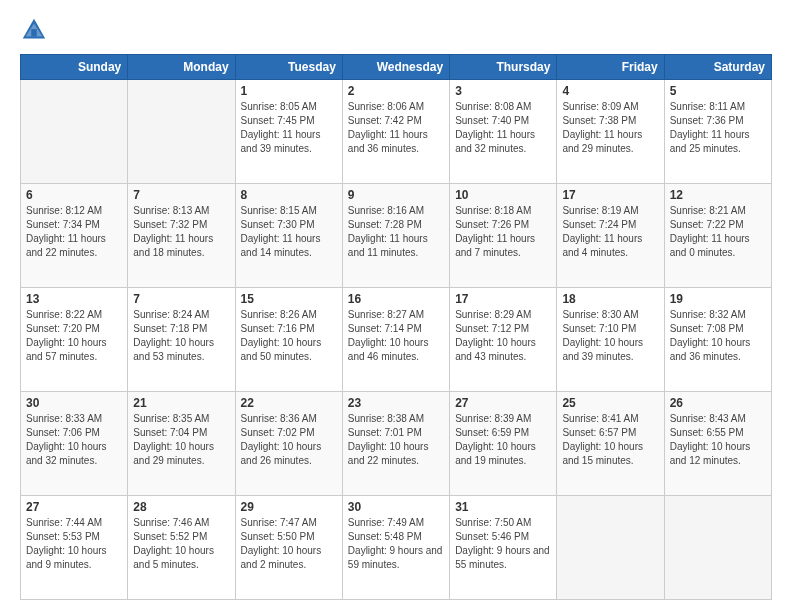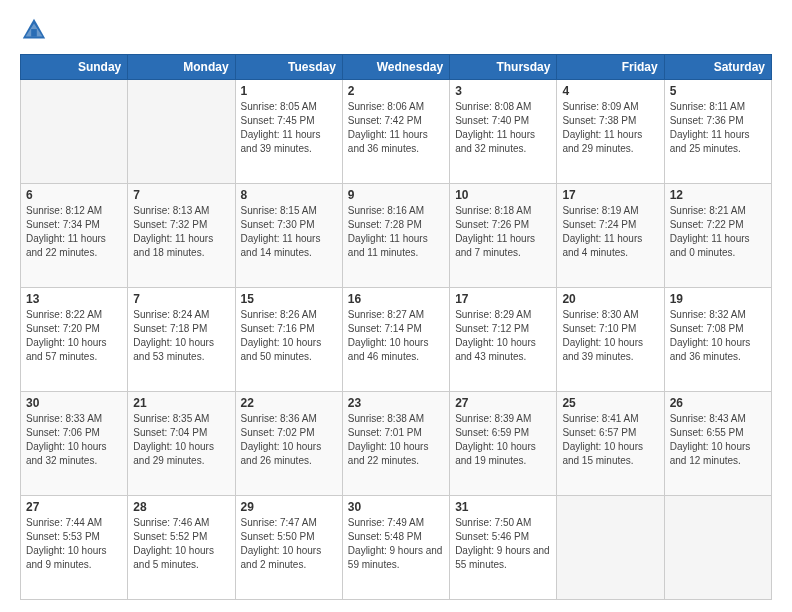--- a/index.html
+++ b/index.html
@@ -194,21 +194,21 @@
           </td>
           <td>
             <span class="day-number">16</span>
             <div class="day-info">Sunrise: 8:27 AM<br>Sunset: 7:14 PM<br>Daylight: 10 hours and 46 minutes.</div>
           </td>
           <td>
             <span class="day-number">17</span>
             <div class="day-info">Sunrise: 8:29 AM<br>Sunset: 7:12 PM<br>Daylight: 10 hours and 43 minutes.</div>
           </td>
           <td>
-            <span class="day-number">20</span>
+            <span class="day-number">18</span>
             <div class="day-info">Sunrise: 8:30 AM<br>Sunset: 7:10 PM<br>Daylight: 10 hours and 39 minutes.</div>
           </td>
           <td>
             <span class="day-number">19</span>
             <div class="day-info">Sunrise: 8:32 AM<br>Sunset: 7:08 PM<br>Daylight: 10 hours and 36 minutes.</div>
           </td>
         </tr>
         <tr>
           <td>
             <span class="day-number">30</span>

